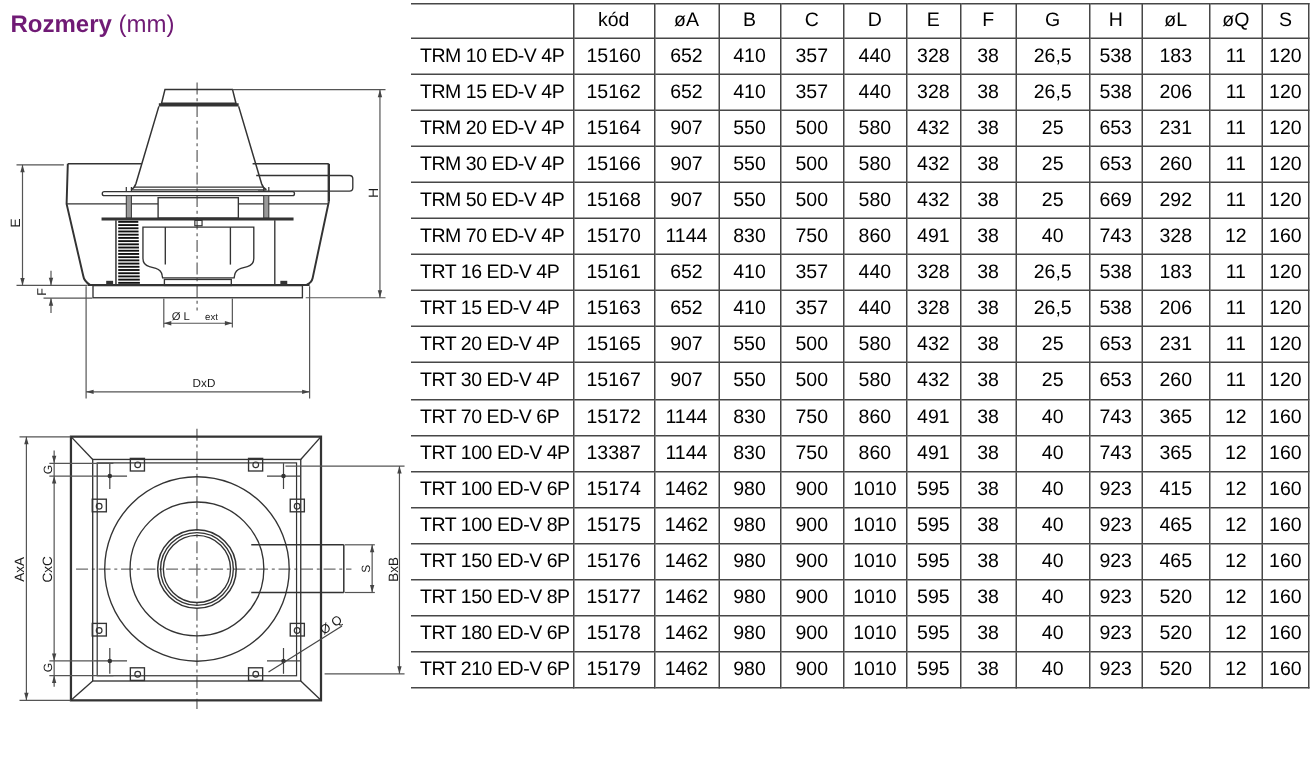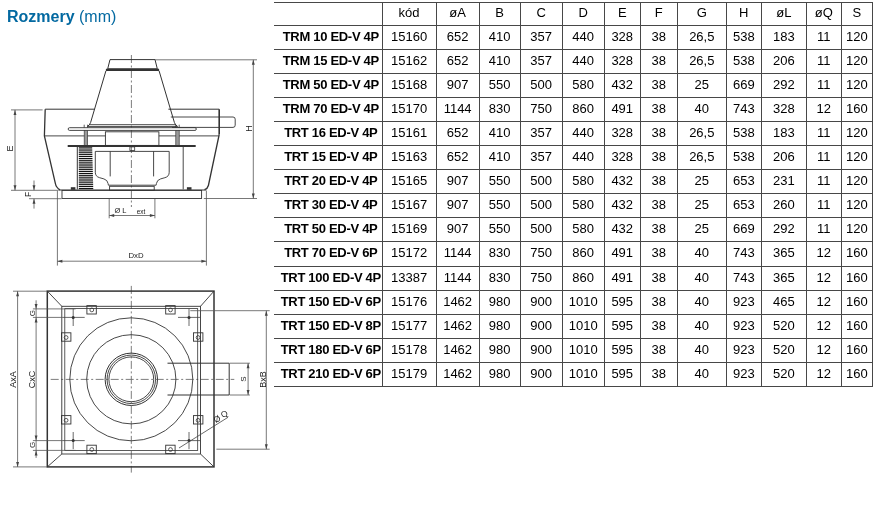--- a/index.html
+++ b/index.html
@@ -1,19 +1,19 @@
 <!DOCTYPE html>
 <html><head><meta charset="utf-8"><title>Rozmery</title><style>
 html,body{margin:0;padding:0;background:#fff;}
 body{width:875px;height:512px;position:relative;overflow:hidden;font-family:"Liberation Sans",sans-serif;}
-#title{position:absolute;left:7px;top:9px;font-size:16px;line-height:16px;color:#0369a1;}
+#title{position:absolute;left:7px;top:9px;font-size:16px;line-height:16px;color:#701a75;}
 svg{position:absolute;left:0;top:0;}
 table{position:absolute;left:274px;top:2px;border-collapse:collapse;table-layout:fixed;width:599px;}
 td{border:1px solid #474747;font-size:13px;color:#000;text-align:center;padding:0 0 2px 0;overflow:hidden;white-space:nowrap;}
-td.n{text-align:center;padding-left:6px;font-weight:bold;border-left:none;letter-spacing:-0.3px;}
+td.n{text-align:left;padding-left:6px;font-weight:normal;border-left:none;letter-spacing:-0.3px;}
 td.n0{border-left:none;}
 tr{height:24.1px;}
 tr.h{height:22.6px;}
 </style></head>
 <body>
 
 <div id="title"><b>Rozmery</b> (mm)</div>
 
 <svg width="274" height="512" viewBox="0 0 274 512">
 
@@ -278,20 +278,50 @@
         <td>440</td>
         <td>328</td>
         <td>38</td>
         <td>26,5</td>
         <td>538</td>
         <td>206</td>
         <td>11</td>
         <td>120</td>
       </tr>
 <tr>
+        <td class="n">TRM 20 ED-V 4P</td>
+        <td>15164</td>
+        <td>907</td>
+        <td>550</td>
+        <td>500</td>
+        <td>580</td>
+        <td>432</td>
+        <td>38</td>
+        <td>25</td>
+        <td>653</td>
+        <td>231</td>
+        <td>11</td>
+        <td>120</td>
+      </tr>
+<tr>
+        <td class="n">TRM 30 ED-V 4P</td>
+        <td>15166</td>
+        <td>907</td>
+        <td>550</td>
+        <td>500</td>
+        <td>580</td>
+        <td>432</td>
+        <td>38</td>
+        <td>25</td>
+        <td>653</td>
+        <td>260</td>
+        <td>11</td>
+        <td>120</td>
+      </tr>
+<tr>
         <td class="n">TRM 50 ED-V 4P</td>
         <td>15168</td>
         <td>907</td>
         <td>550</td>
         <td>500</td>
         <td>580</td>
         <td>432</td>
         <td>38</td>
         <td>25</td>
         <td>669</td>
@@ -368,35 +398,20 @@
         <td>580</td>
         <td>432</td>
         <td>38</td>
         <td>25</td>
         <td>653</td>
         <td>260</td>
         <td>11</td>
         <td>120</td>
       </tr>
 <tr>
-        <td class="n">TRT 50 ED-V 4P</td>
-        <td>15169</td>
-        <td>907</td>
-        <td>550</td>
-        <td>500</td>
-        <td>580</td>
-        <td>432</td>
-        <td>38</td>
-        <td>25</td>
-        <td>669</td>
-        <td>292</td>
-        <td>11</td>
-        <td>120</td>
-      </tr>
-<tr>
         <td class="n">TRT 70 ED-V 6P</td>
         <td>15172</td>
         <td>1144</td>
         <td>830</td>
         <td>750</td>
         <td>860</td>
         <td>491</td>
         <td>38</td>
         <td>40</td>
         <td>743</td>
@@ -413,20 +428,50 @@
         <td>860</td>
         <td>491</td>
         <td>38</td>
         <td>40</td>
         <td>743</td>
         <td>365</td>
         <td>12</td>
         <td>160</td>
       </tr>
 <tr>
+        <td class="n">TRT 100 ED-V 6P</td>
+        <td>15174</td>
+        <td>1462</td>
+        <td>980</td>
+        <td>900</td>
+        <td>1010</td>
+        <td>595</td>
+        <td>38</td>
+        <td>40</td>
+        <td>923</td>
+        <td>415</td>
+        <td>12</td>
+        <td>160</td>
+      </tr>
+<tr>
+        <td class="n">TRT 100 ED-V 8P</td>
+        <td>15175</td>
+        <td>1462</td>
+        <td>980</td>
+        <td>900</td>
+        <td>1010</td>
+        <td>595</td>
+        <td>38</td>
+        <td>40</td>
+        <td>923</td>
+        <td>465</td>
+        <td>12</td>
+        <td>160</td>
+      </tr>
+<tr>
         <td class="n">TRT 150 ED-V 6P</td>
         <td>15176</td>
         <td>1462</td>
         <td>980</td>
         <td>900</td>
         <td>1010</td>
         <td>595</td>
         <td>38</td>
         <td>40</td>
         <td>923</td>

